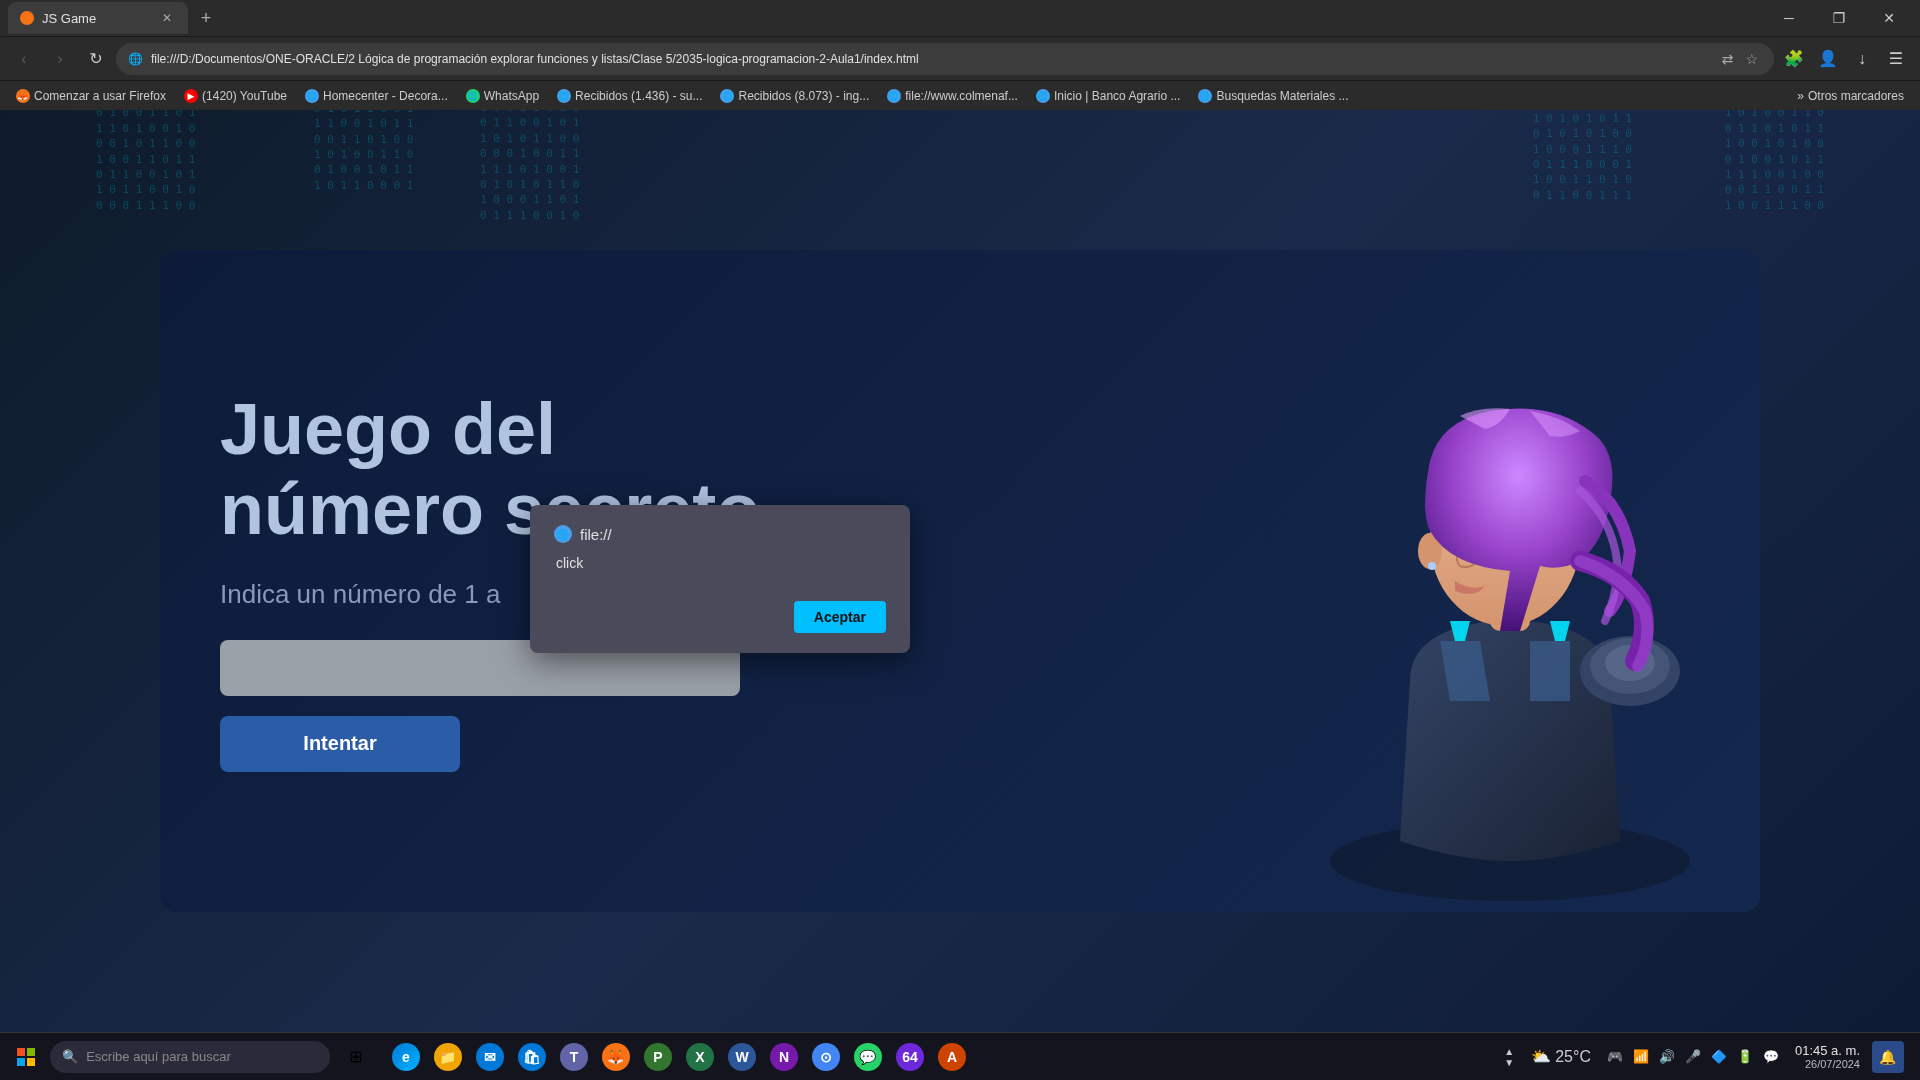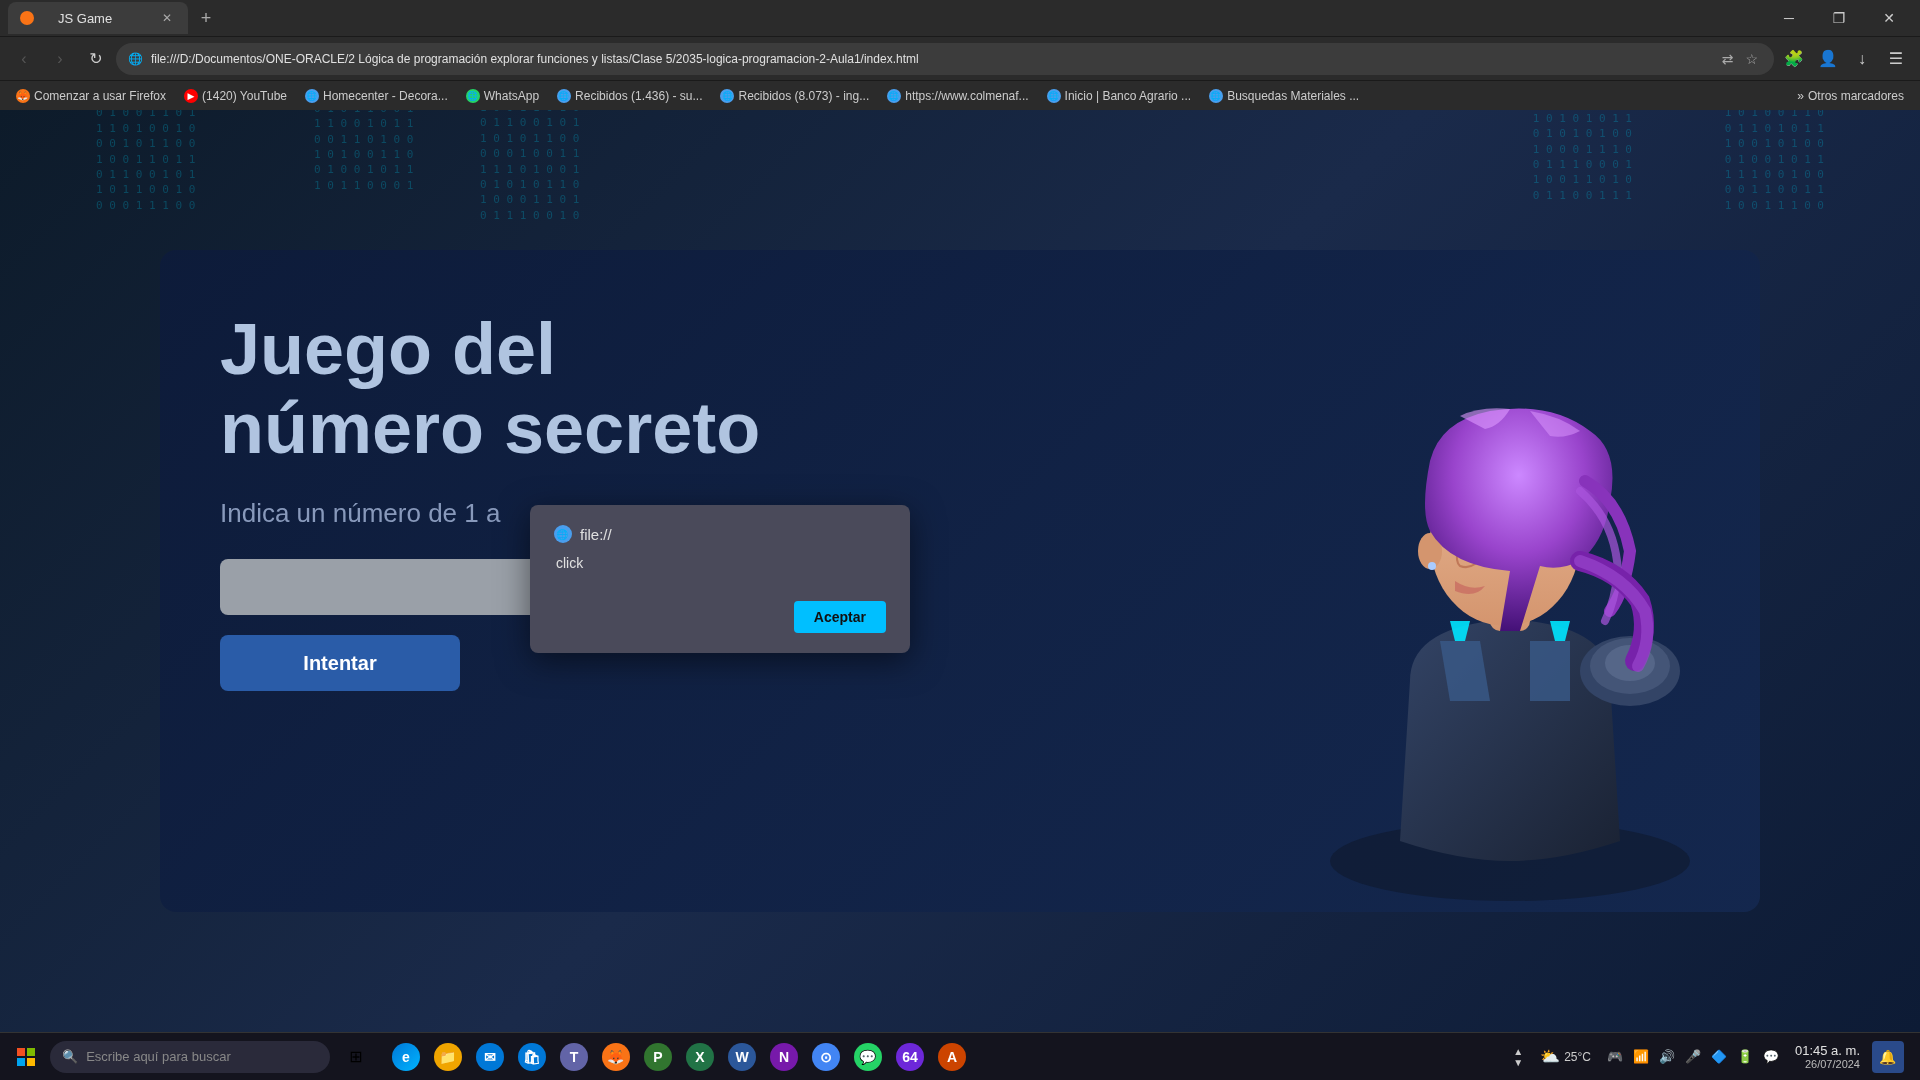--- a/index.html
+++ b/index.html
@@ -29,21 +29,21 @@
       padding: 0 8px;
       gap: 4px;
     }
     .tab {
       display: flex;
       align-items: center;
       background: #3c3c3c;
       border-radius: 8px 8px 0 0;
       padding: 0 12px;
       height: 32px;
-      gap: 24px;
+      gap: 8px;
       min-width: 180px;
     }
     .tab-favicon {
       width: 14px;
       height: 14px;
       background: #f97316;
       border-radius: 50%;
     }
     .tab-title {
       font-size: 13px;
@@ -208,21 +208,21 @@
     
     .game-card {
       position: absolute;
       left: 160px;
       top: 140px;
       right: 160px;
       bottom: 120px;
       background: linear-gradient(135deg, rgba(13,27,58,0.95) 0%, rgba(20,40,80,0.9) 100%);
       border-radius: 16px;
       display: flex;
-      align-items: flex-start;
+      align-items: center;
       padding: 60px;
       overflow: hidden;
     }
 
     .game-left {
       flex: 1;
       z-index: 2;
     }
 
     .game-title {
@@ -548,21 +548,21 @@
     <div class="bookmark-item">
       <div class="bookmark-icon">🌐</div>
       <span>Recibidos (1.436) - su...</span>
     </div>
     <div class="bookmark-item">
       <div class="bookmark-icon">🌐</div>
       <span>Recibidos (8.073) - ing...</span>
     </div>
     <div class="bookmark-item">
       <div class="bookmark-icon">🌐</div>
-      <span>https://www.colmenaf...</span>
+      <span>file://www.colmenaf...</span>
     </div>
     <div class="bookmark-item">
       <div class="bookmark-icon">🌐</div>
       <span>Inicio | Banco Agrario ...</span>
     </div>
     <div class="bookmark-item">
       <div class="bookmark-icon">🌐</div>
       <span>Busquedas Materiales ...</span>
     </div>
     <div class="bookmarks-more">
@@ -763,21 +763,21 @@
 
     <div class="taskbar-right">
 
       <div class="taskbar-app" style="width:16px; flex-direction:column; gap:0;">
         <span style="font-size:10px; color:#ccc;">▲</span>
         <span style="font-size:10px; color:#ccc;">▼</span>
       </div>
 
       <div class="taskbar-app" style="width:auto; padding: 0 6px;">
         <span style="font-size:16px;">⛅</span>
-        <span style="font-size:12px; color:#ccc; margin-left:4px;">25°C</span>
+        <span style="font-size:16px; color:#ccc; margin-left:4px;">25°C</span>
       </div>
 
       <div class="taskbar-systray">
         <div class="tray-icon">🎮</div>
         <div class="tray-icon">📶</div>
         <div class="tray-icon">🔊</div>
         <div class="tray-icon">🎤</div>
         <div class="tray-icon">🔷</div>
         <div class="tray-icon">🔋</div>
         <div class="tray-icon">💬</div>

